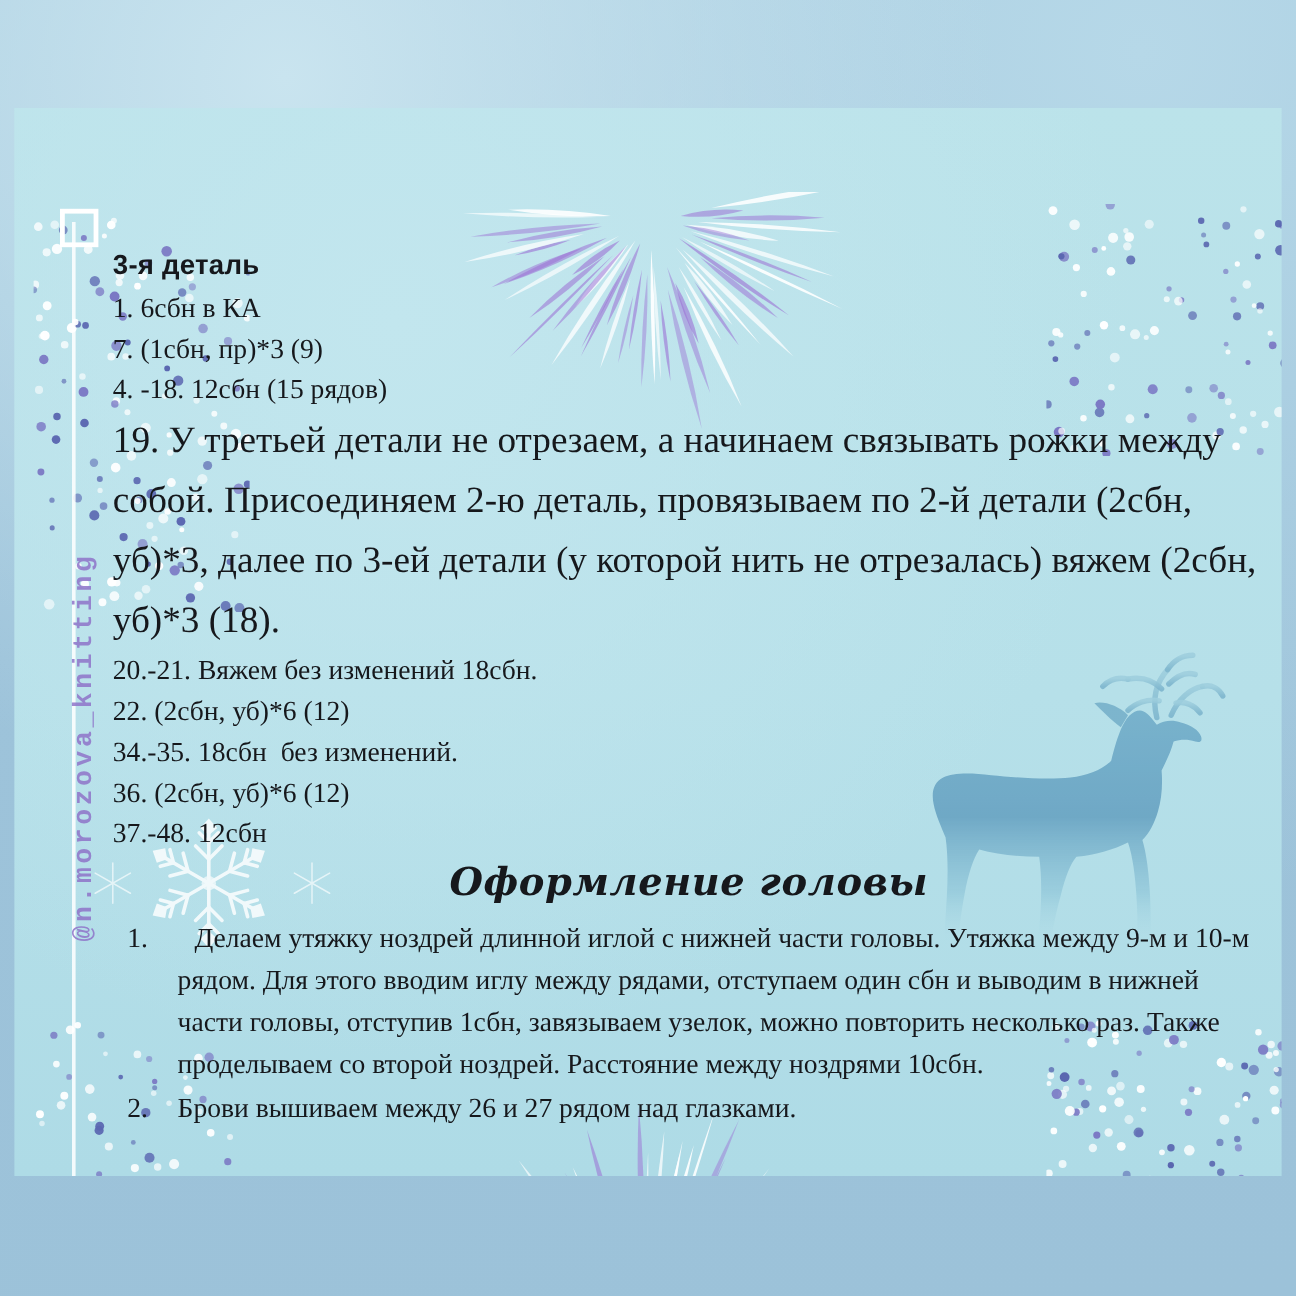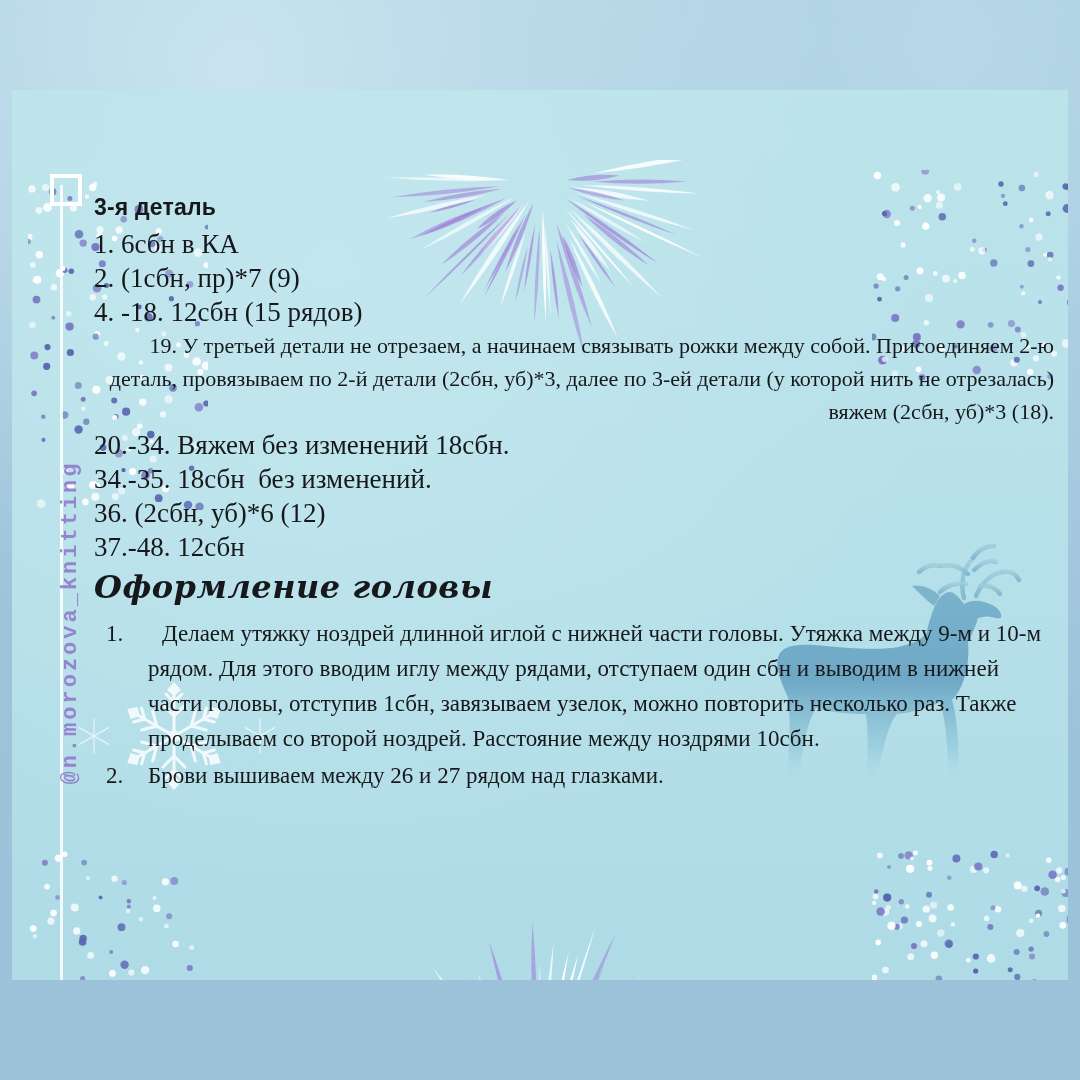--- a/index.html
+++ b/index.html
@@ -51,27 +51,27 @@
   #snowflake{left:52px;top:588px;width:220px;height:115px;opacity:.9;}
   #burst-top{left:330px;top:70px;width:380px;height:260px;}
   #burst-bottom{left:330px;top:770px;width:400px;height:230px;}
   #dots-tr{left:860px;top:80px;width:220px;height:210px;}
   #dots-br{left:860px;top:760px;width:220px;height:230px;}
   #dots-tl{left:16px;top:90px;width:180px;height:330px;}
   #dots-bl{left:16px;top:760px;width:170px;height:230px;}
 
   
   #content{position:absolute;left:82px;top:100px;width:960px;color:#16181c;}
-  .h-bold{font-size:23px;font-weight:700;font-family:"Liberation Sans", sans-serif;letter-spacing:.2px;margin:4px 0 6px 0;}
-  .line{font-size:27px;line-height:34px;margin:0;white-space:pre-wrap;}
-  .para{font-size:22px;line-height:33px;margin:0;text-align:right;}
+  .h-bold{font-size:23px;font-weight:700;font-family:"Liberation Sans", sans-serif;letter-spacing:.2px;margin:17px 0 6px 0;}
+  .line{font-size:23px;line-height:34px;margin:0;white-space:pre-wrap;}
+  .para{font-size:31px;line-height:50px;margin:0;}
   #section-title{
     font-size:32px;font-weight:700;font-style:italic;
     font-family:"DejaVu Serif", serif;
-    text-align:left;margin:4px 0 8px 0;letter-spacing:.5px;
+    text-align:center;margin:4px 0 8px 0;letter-spacing:.5px;
   }
   #steps{margin:10px 0 0 0;padding:0;list-style:none;}
   #steps li{
     font-size:23px;line-height:35px;margin:0 0 2px 0;
     display:flex;gap:6px;
   }
   #steps li .num{width:36px;flex:0 0 36px;text-align:left;padding-left:12px;}
   #steps li .txt{flex:1 1 auto;}
   #step1 .txt{text-indent:14px;}
 </style>
@@ -736,25 +736,26 @@
   </svg>
 
   <div id="frameline"></div>
   <div class="corner-sq" id="corner-top"></div>
 
   <div id="watermark">@n.morozova_knitting</div>
 
   <div id="content">
     <p class="h-bold">3-я деталь</p>
     <p class="line">1. 6сбн в КА</p>
-    <p class="line">2. (1сбн, пр)*7 (9)</p>
+    <p class="line">7. (1сбн, пр)*3 (9)</p>
     <p class="line">4. -18. 12сбн (15 рядов)</p>
 
     <p class="para">19. У третьей детали не отрезаем, а начинаем связывать рожки между собой. Присоединяем 2-ю деталь, провязываем по 2-й детали (2сбн, уб)*3, далее по 3-ей детали (у которой нить не отрезалась) вяжем (2сбн, уб)*3 (18).</p>
-    <p class="line">20.-34. Вяжем без изменений 18сбн.</p>
+    <p class="line">20.-21. Вяжем без изменений 18сбн.</p>
+    <p class="line">22. (2сбн, уб)*6 (12)</p>
     <p class="line">34.-35. 18сбн  без изменений.</p>
     <p class="line">36. (2сбн, уб)*6 (12)</p>
     <p class="line">37.-48. 12сбн</p>
 
     <h2 id="section-title">Оформление головы</h2>
 
     <ul id="steps">
       <li id="step1">
         <span class="num">1.</span>
         <span class="txt">Делаем утяжку ноздрей длинной иглой с нижней части головы. Утяжка между  9-м и 10-м рядом. Для этого вводим иглу  между рядами, отступаем один сбн и выводим в нижней части головы, отступив 1сбн, завязываем узелок, можно повторить несколько раз. Также проделываем со второй ноздрей. Расстояние между ноздрями 10сбн.</span>

